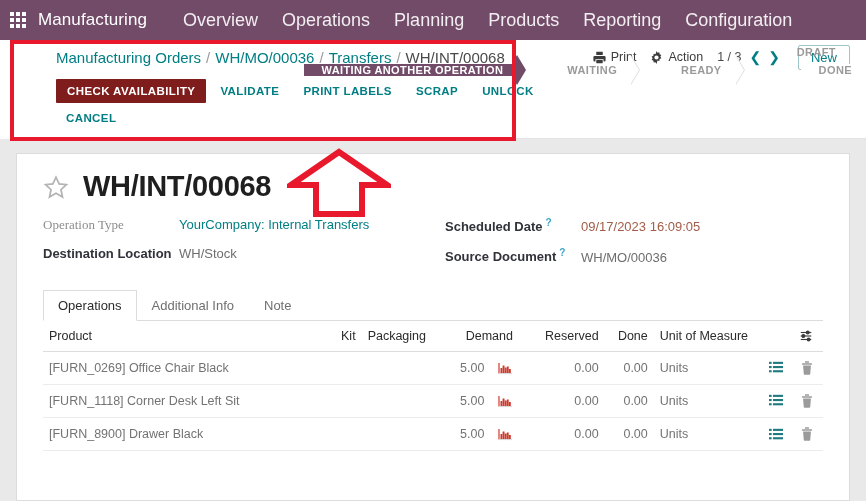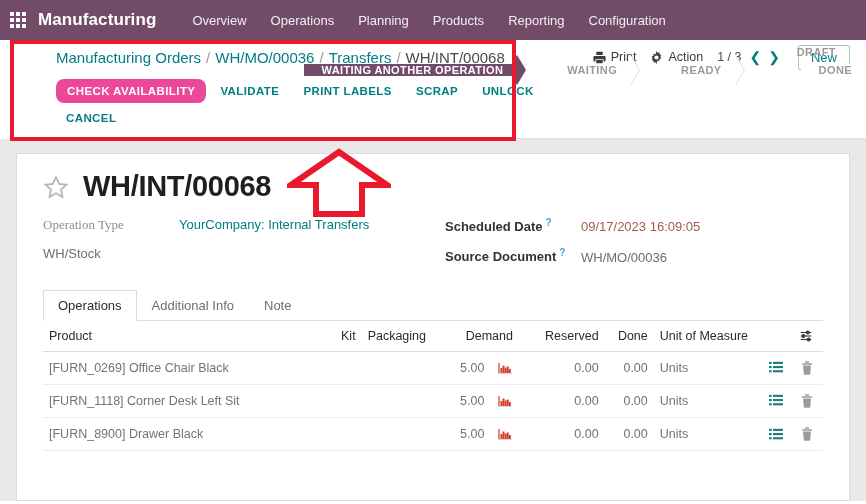--- a/index.html
+++ b/index.html
@@ -13,45 +13,45 @@
   #app { position: relative; width: 866px; height: 504px; background: #ffffff; }
 
   
   .navbar {
     height: 40px; background: #714B67; display: flex; align-items: center;
     padding-left: 10px; color: #ffffff;
   }
   .apps-grid { display: grid; grid-template-columns: repeat(3, 4px); grid-template-rows: repeat(3, 4px);
     gap: 2px; margin-right: 12px; cursor: pointer; }
   .apps-grid i { display: block; width: 4px; height: 4px; background: #ffffff; }
-  .brand { font-size: 17px; font-weight: 700; letter-spacing: .1px; margin-right: 24px; color: #fff; }
+  .brand { font-size: 17px; font-weight: 400; letter-spacing: .1px; margin-right: 24px; color: #fff; }
   .navmenu { display: flex; align-items: center; gap: 0px; }
-  .navmenu .item { font-size: 13px; color: #f2eef1; padding: 6px 12px; cursor: pointer; white-space: nowrap; }
+  .navmenu .item { font-size: 18px; color: #f2eef1; padding: 6px 12px; cursor: pointer; white-space: nowrap; }
 
   
   .cp { background: #ffffff; border-bottom: 1px solid #e3e3e3; margin-left: 40px; }
   .cp-top { display: flex; align-items: center; height: 34px; padding: 0 10px 0 16px; }
   .breadcrumb { font-size: 15px; color: #5a5a5a; display: flex; align-items: center; gap: 4px; white-space: nowrap; }
   .breadcrumb .crumb { color: #017e84; cursor: pointer; }
   .breadcrumb .sep { color: #9b9b9b; padding: 0 1px; }
   .breadcrumb .current { color: #4a4a4a; }
   .cp-right { margin-left: auto; display: flex; align-items: center; gap: 14px; padding-right: 6px; }
   .cp-btn { font-size: 12.5px; color: #3c3c3c; display: flex; align-items: center; gap: 5px; cursor: pointer; }
   .pager { font-size: 12.5px; color: #4a4a4a; display: flex; align-items: center; gap: 8px; }
   .pager .arrows { display: flex; gap: 7px; color: #017e84; font-size: 14px; }
   .pager .arrows span { cursor: pointer; }
   .new-btn {
     border: 1px solid #9ec5c7; color: #017e84; background: #fff; font-size: 13px;
     padding: 4px 12px; cursor: pointer; border-radius: 2px; margin-left: 4px;
   }
 
   .cp-actions { display: flex; flex-wrap: wrap; align-items: flex-start; gap: 0px 4px; padding: 5px 16px 8px 16px; position: relative; }
   .btn-primary {
-    background: #ec4899; color: #fff; font-size: 11.5px; font-weight: 700; letter-spacing: .4px;
-    padding: 6px 11px; border: none; cursor: pointer; border-radius: 8px; text-transform: uppercase;
+    background: #7f1d1d; color: #fff; font-size: 11.5px; font-weight: 700; letter-spacing: .4px;
+    padding: 6px 11px; border: none; cursor: pointer; border-radius: 1px; text-transform: uppercase;
   }
   .btn-link {
     background: transparent; color: #017e84; font-size: 11.5px; font-weight: 700; letter-spacing: .4px;
     padding: 6px 10px; border: none; cursor: pointer; text-transform: uppercase; text-align: right;
   }
   .actions-row2 { width: 100%; display: flex; padding-top: 3px; }
 
   
   .statusbar { position: absolute; right: 0; top: 64px; display: flex; align-items: flex-start; height: 30px; gap: 32px; }
   .stat {
@@ -236,20 +236,21 @@
         <div class="rec-title">WH/INT/00068</div>
       </div>
 
       <div class="fields">
         <div class="col">
           <div class="frow">
             <div class="flabel muted">Operation Type</div>
             <div class="fval link">YourCompany: Internal Transfers</div>
           </div>
           <div class="frow">
+            <div class="flabel">Destination Location</div>
             <div class="fval">WH/Stock</div>
           </div>
         </div>
 
         <div class="col right">
           <div class="frow">
             <div class="flabel">
               <span>Scheduled Date</span><span class="qmark">?</span>
             </div>
             <div class="fval date">09/17/2023 16:09:05</div>

